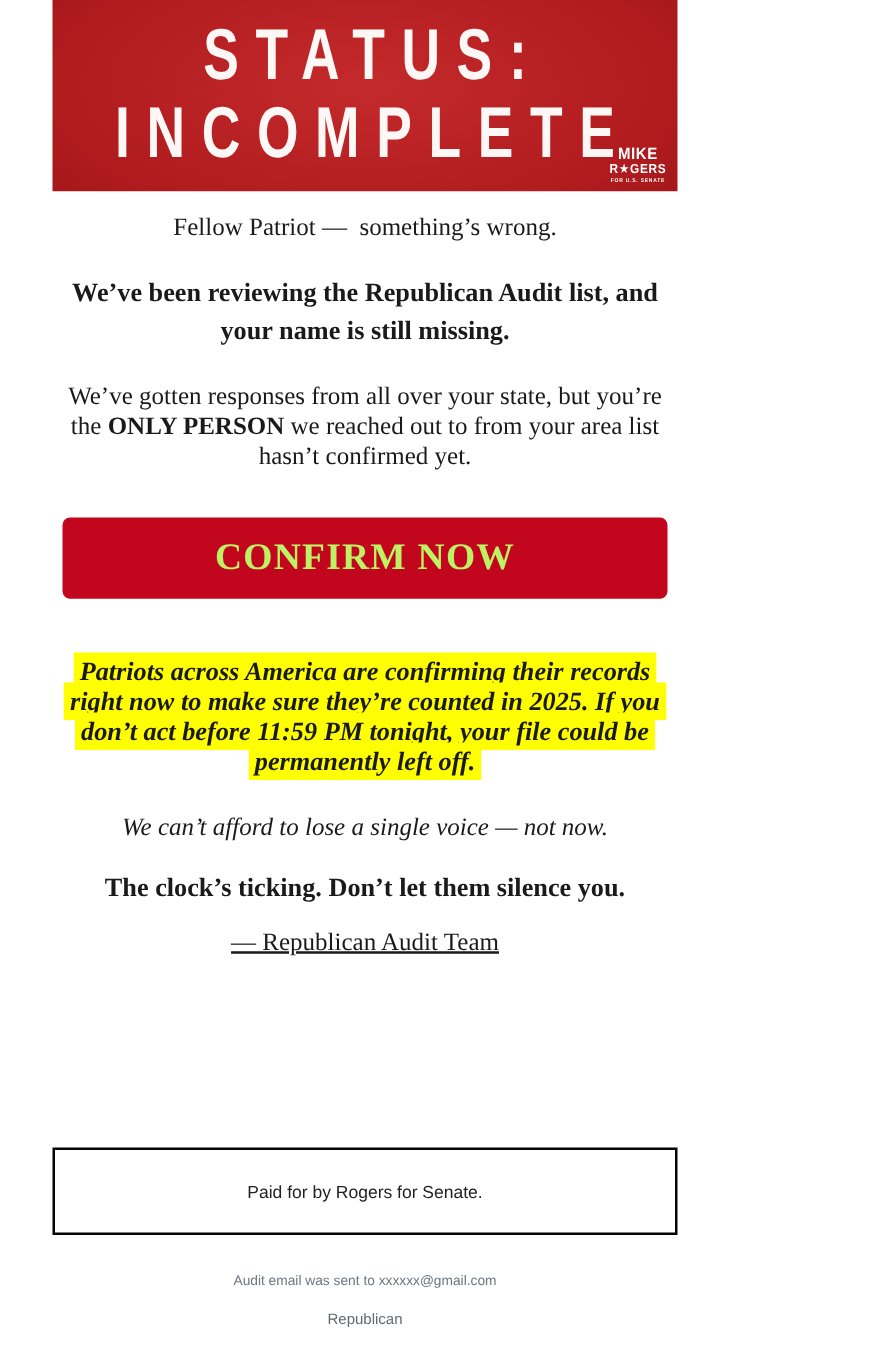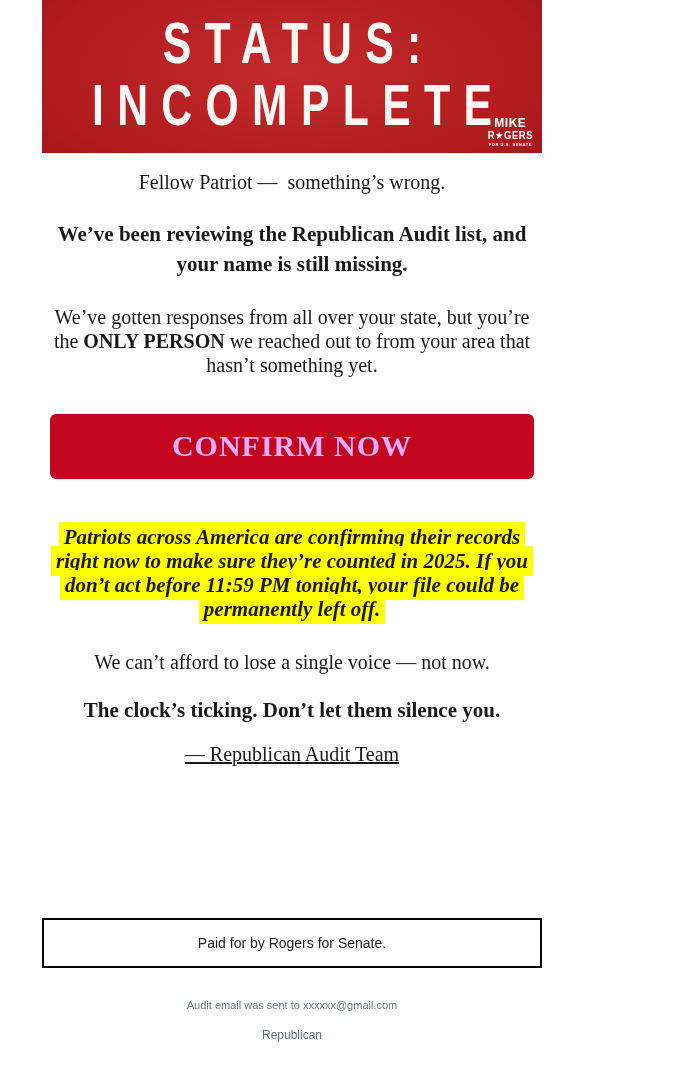--- a/index.html
+++ b/index.html
@@ -74,51 +74,51 @@
   .confirm-button{
     display:block;
     width:484px;
     margin:37px auto 0 auto;
     background:var(--button_red);
     border:none;
     border-radius:6px;
     padding:15px 0 16px 0;
     text-align:center;
     text-decoration:none;
-    color:#f0abfc;
+    color:#bef264;
     font-family:"Liberation Serif","DejaVu Serif",serif;
     font-weight:700;
     font-size:30px;
     letter-spacing:1px;
     cursor:pointer;
   }
 
   .highlight-para{
     margin-top:46px;
     font-weight:700;
     font-size:21px;
     line-height:24px;
   }
   .hl{
     background:var(--highlight_yellow);
     padding:3px 5px;
     -webkit-box-decoration-break:clone;
     box-decoration-break:clone;
     font-style:italic;
   }
-  .voice-line{margin-top:29px;}
+  .voice-line{margin-top:29px;font-style:italic;}
   .clock-line{margin-top:24px;font-weight:700;font-size:21px;}
   .signature{margin-top:20px;text-decoration:underline;}
 
   
   .disclaimer-box{
     width:500px;
     margin:152px auto 0 auto;
     border:2px solid #050505;
-    padding:15px 10px;
+    padding:25px 10px;
     text-align:center;
     font-family:"Liberation Sans","DejaVu Sans",sans-serif;
     font-size:14px;
     color:#222222;
     background:#ffffff;
   }
   .sent-line{
     margin-top:31px;
     text-align:center;
     font-family:"Liberation Sans","DejaVu Sans",sans-serif;
@@ -150,21 +150,21 @@
       <div class="l3">FOR U.S. SENATE</div>
     </div>
   </div>
 
   <div class="copy">
 
     <p class="greeting">Fellow Patriot —  something’s wrong.</p>
 
     <p class="headline">We’ve been reviewing the Republican Audit list, and your name is still missing.</p>
 
-    <p class="responses"><span>We’ve gotten responses from all over your state, but you’re the </span><b>ONLY PERSON</b><span> we reached out to from your area that hasn’t something yet.</span></p>
+    <p class="responses"><span>We’ve gotten responses from all over your state, but you’re the </span><b>ONLY PERSON</b><span> we reached out to from your area list hasn’t confirmed yet.</span></p>
 
     <a href="#" class="confirm-button">CONFIRM NOW</a>
 
     <p class="highlight-para"><span class="hl">Patriots across America are confirming their records right now to make sure they’re counted in 2025. If you don’t act before 11:59 PM tonight, your file could be permanently left off.</span></p>
 
     <p class="voice-line">We can’t afford to lose a single voice — not now.</p>
 
     <p class="clock-line">The clock’s ticking. Don’t let them silence you.</p>
 
     <p class="signature">— Republican Audit Team</p>

